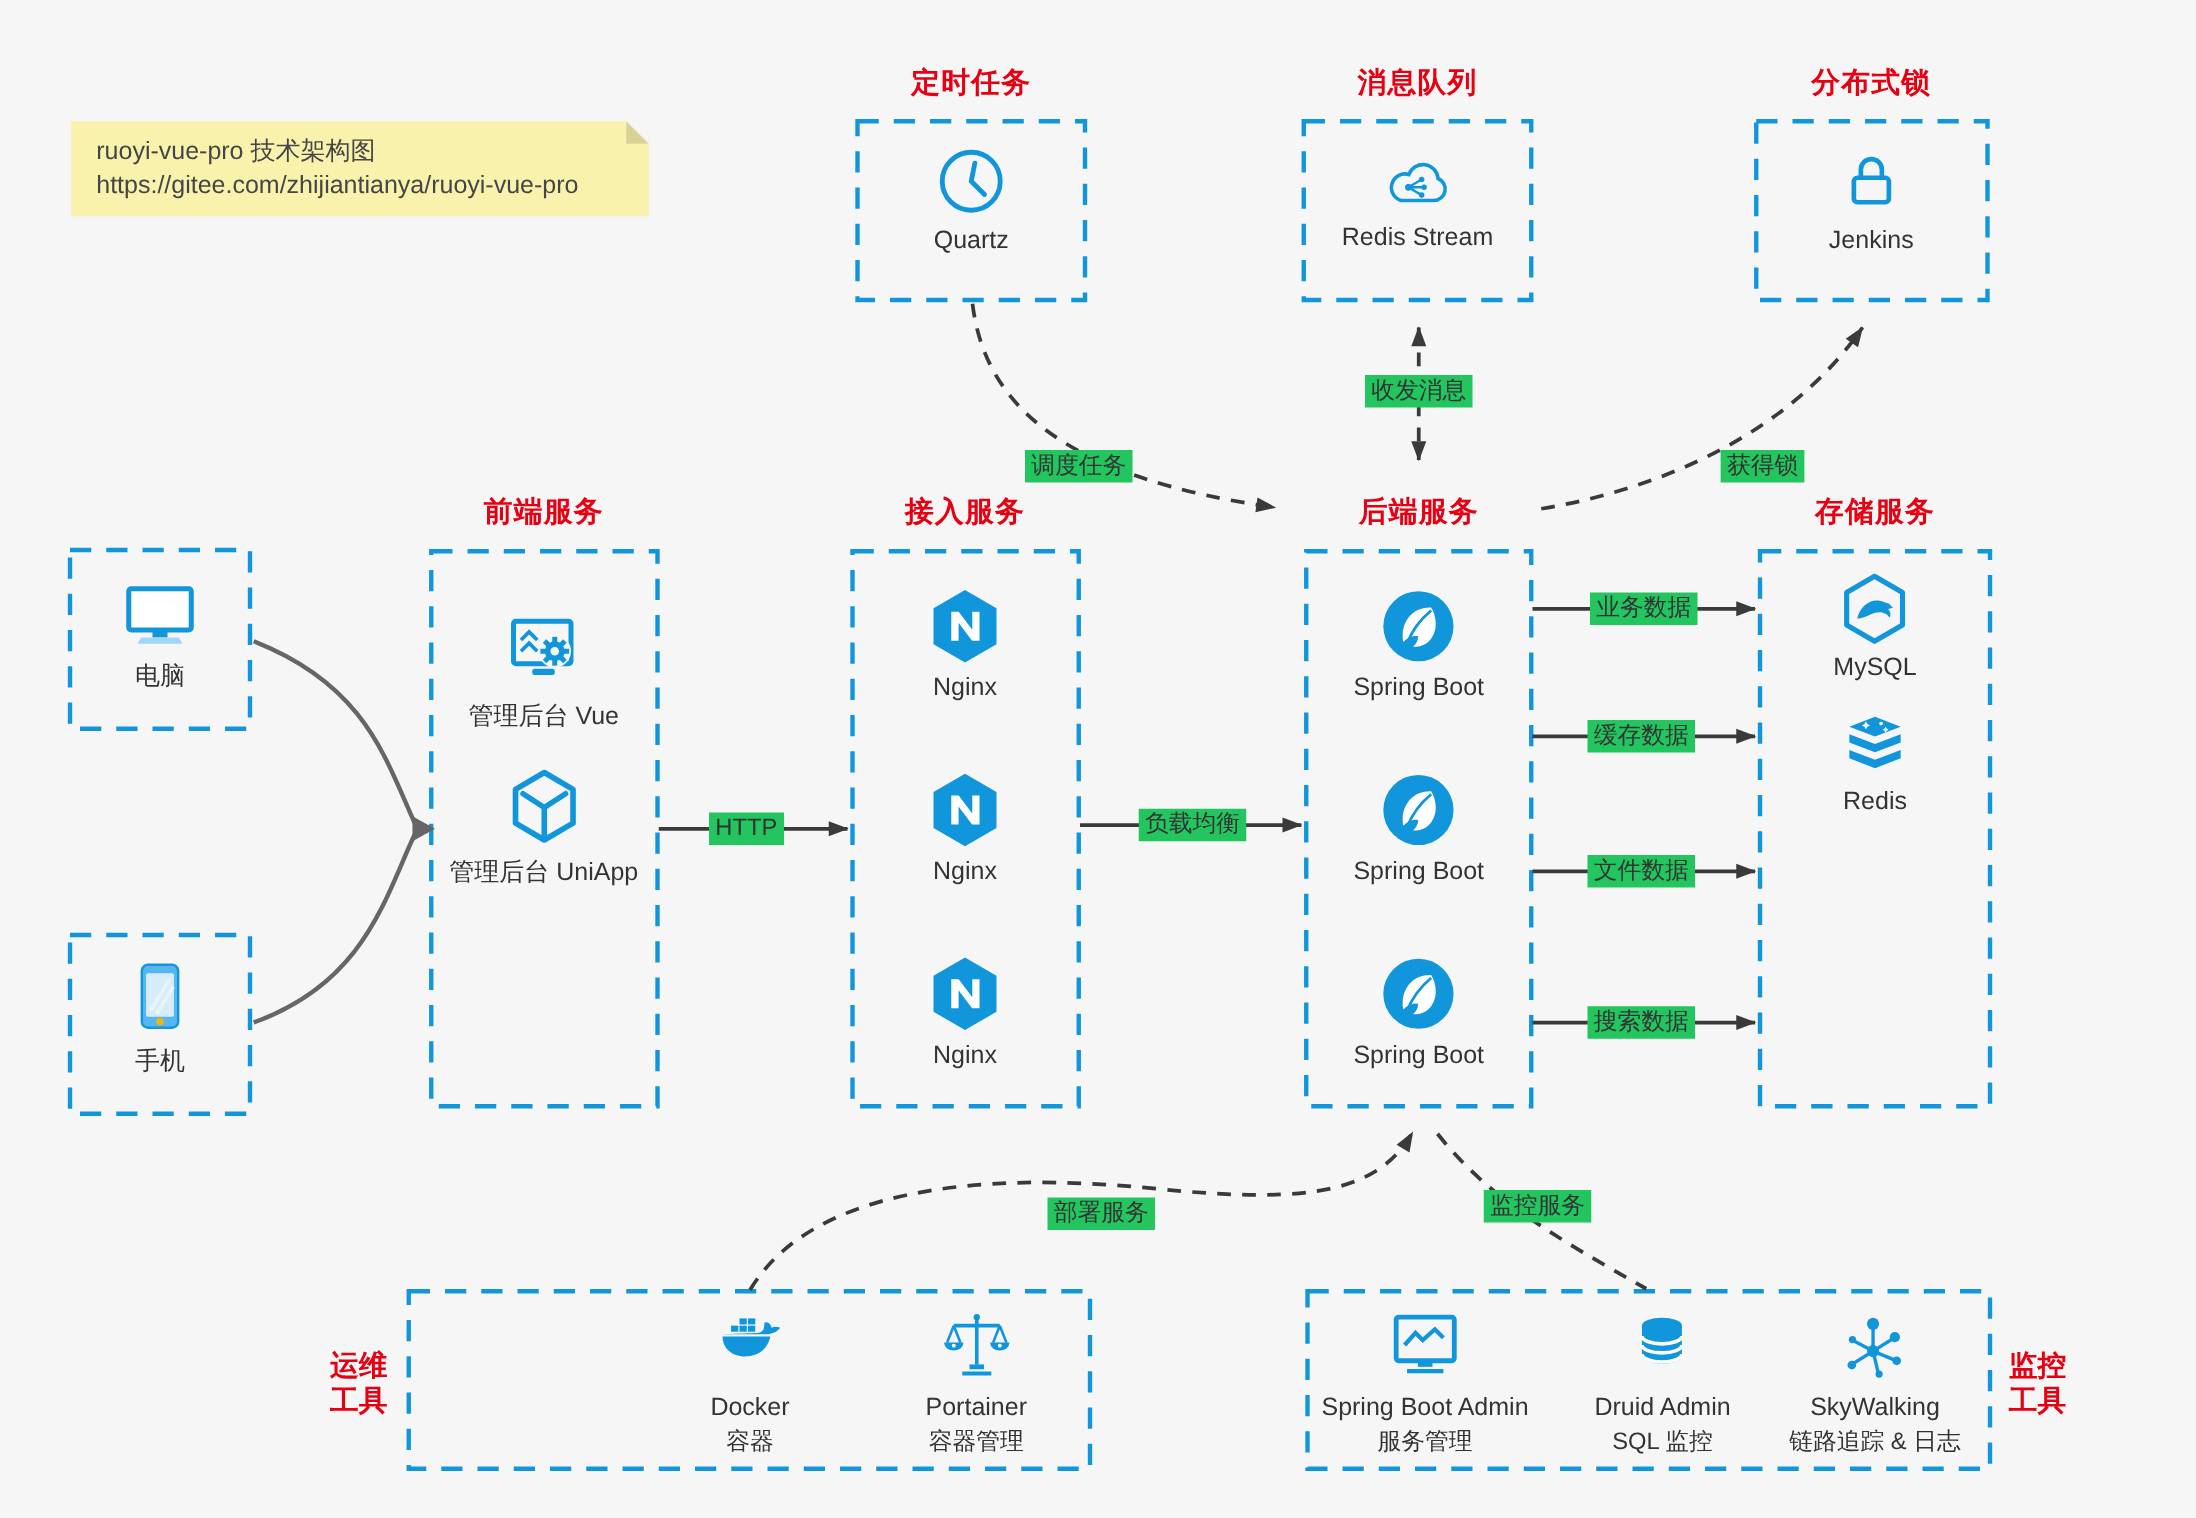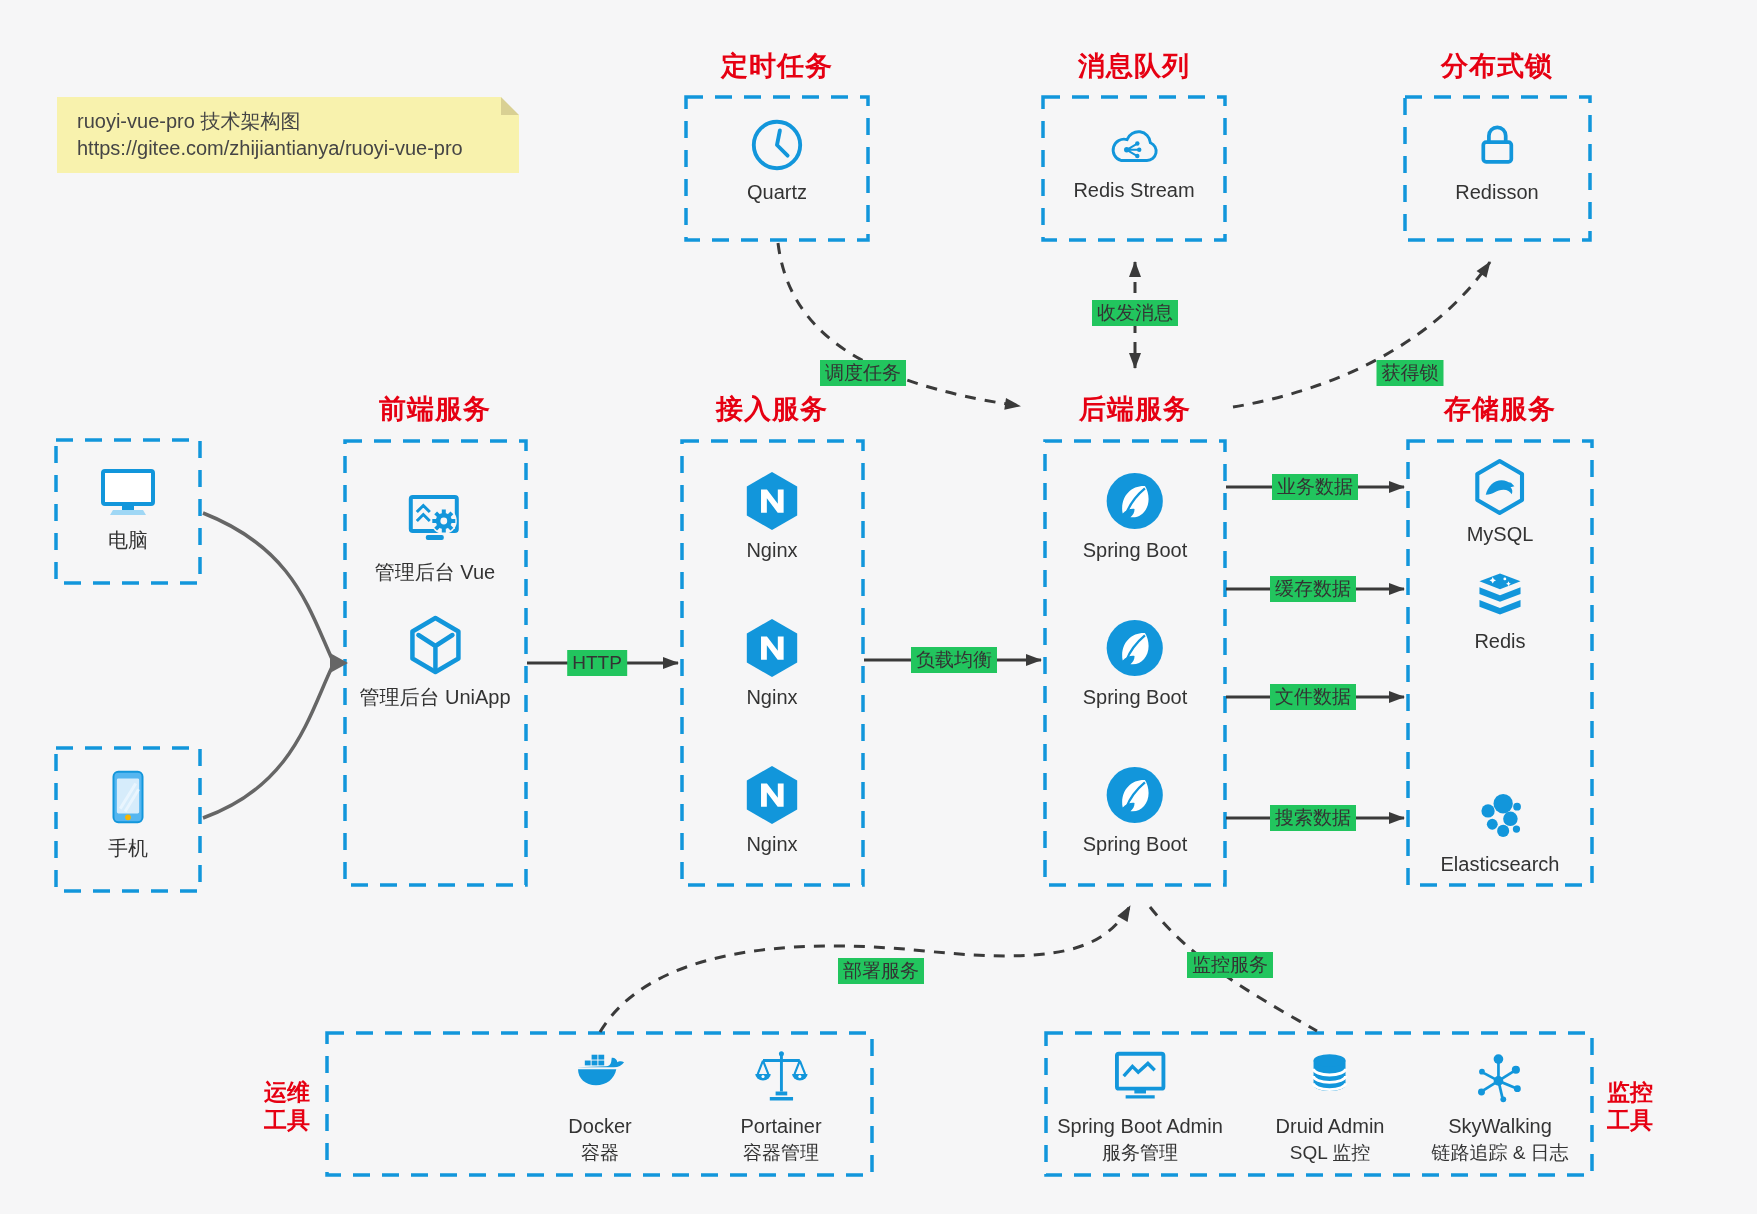--- a/index.html
+++ b/index.html
@@ -4,21 +4,21 @@
 <style>
   html,body{margin:0;padding:0;background:#f6f6f7;}
   .canvas{position:relative;width:1757px;height:1214px;background:#f6f6f7;
           font-family:"Liberation Sans",sans-serif;overflow:hidden;}
   .overlay{position:absolute;left:0;top:0;width:1757px;height:1214px;}
   .note{position:absolute;left:57px;top:97px;width:462px;height:76px;background:#f8f2ad;
         box-sizing:border-box;padding:11px 0 0 20px;color:#454545;font-size:20px;line-height:27px;}
   .note .fold{position:absolute;top:0;right:0;width:0;height:0;
         border-top:18px solid #f6f6f7;border-left:18px solid #d9d093;}
   .group-title{position:absolute;transform:translate(-50%,-50%);color:#e60012;
-        font-size:27px;font-weight:bold;white-space:nowrap;letter-spacing:1px;}
+        font-size:23px;font-weight:bold;white-space:nowrap;letter-spacing:1px;}
   .side-title{position:absolute;transform:translate(-50%,-50%);color:#e60012;
         font-size:23px;font-weight:bold;text-align:left;line-height:28px;white-space:nowrap;}
   .cell{position:absolute;transform:translateX(-50%);display:flex;flex-direction:column;
         align-items:center;}
   .cell .lbl{font-size:20px;color:#333;margin-top:7px;white-space:nowrap;}
   .cell .sub{font-size:19px;color:#333;margin-top:2px;white-space:nowrap;}
   .cell .ic{display:flex;align-items:center;justify-content:center;}
   .edge-label{position:absolute;transform:translate(-50%,-50%);background:#22c55e;
         padding:1px 5px;font-size:19px;color:#333;white-space:nowrap;line-height:24px;}
 </style>
@@ -118,21 +118,21 @@
     <span class="lbl">Redis Stream</span>
   </div>
 
   <div class="cell" style="left:1497px;top:116px">
     <span class="ic">
       <svg width="56" height="58" viewBox="0 0 60 60">
           <path d="M21 27 v-7 a9 9 0 0 1 18 0 v7" fill="none" stroke="#1296db" stroke-width="4"></path>
           <rect x="15" y="27" width="30" height="21" rx="3" fill="none" stroke="#1296db" stroke-width="4"></rect>
         </svg>
     </span>
-    <span class="lbl">Redisson</span>
+    <span class="lbl">Jenkins</span>
   </div>
 
   <div class="cell" style="left:128px;top:460px">
     <span class="ic">
       <svg width="64" height="60" viewBox="0 0 64 60">
           <rect x="7" y="11" width="50" height="33" rx="2" fill="#ffffff" stroke="#1296db" stroke-width="4"></rect>
           <rect x="26" y="44" width="12" height="6" fill="#1296db"></rect>
           <path d="M17 50 h30 l3 5 H14 Z" fill="#9fd7f5"></path>
         </svg>
     </span>
@@ -263,34 +263,20 @@
           <path d="M7 29 L24 35.5 L41 29 L41 34.5 L24 41 L7 34.5 Z" fill="#1296db"></path>
           <path d="M18 10 l0.9 1.8 1.8 0.9 -1.8 0.9 -0.9 1.8 -0.9 -1.8 -1.8 -0.9 1.8 -0.9 Z" fill="#ffffff"></path>
           <circle cx="28" cy="11.5" r="1.2" fill="#ffffff"></circle>
           <path d="M31 13.5 l0.7 1.3 1.3 0.7 -1.3 0.7 -0.7 1.3 -0.7 -1.3 -1.3 -0.7 1.3 -0.7 Z" fill="#ffffff"></path>
         </svg>
     </span>
     <span class="lbl">Redis</span>
   </div>
 
 
-  <div class="cell" style="left:1500px;top:788px">
-    <span class="ic">
-      <svg width="58" height="58" viewBox="0 0 48 48">
-          <circle cx="27" cy="13" r="8" fill="#1296db"></circle>
-          <circle cx="14.5" cy="19" r="5.5" fill="#1296db"></circle>
-          <circle cx="33" cy="25.5" r="6" fill="#1296db"></circle>
-          <circle cx="18" cy="30" r="4.5" fill="#1296db"></circle>
-          <circle cx="27" cy="35.5" r="5" fill="#1296db"></circle>
-          <circle cx="38.5" cy="15.5" r="3.2" fill="#1296db"></circle>
-          <circle cx="38" cy="34" r="3" fill="#1296db"></circle>
-        </svg>
-    </span>
-    <span class="lbl">Elasticsearch</span>
-  </div>
 
 
   <div class="cell" style="left:600px;top:1046px">
     <span class="ic">
       <svg width="62" height="62" viewBox="0 0 64 64">
           <g fill="#1296db">
             <rect x="16" y="15" width="6" height="5"></rect>
             <rect x="23" y="15" width="6" height="5"></rect>
             <rect x="30" y="15" width="6" height="5"></rect>
             <rect x="23" y="9" width="6" height="5"></rect>

